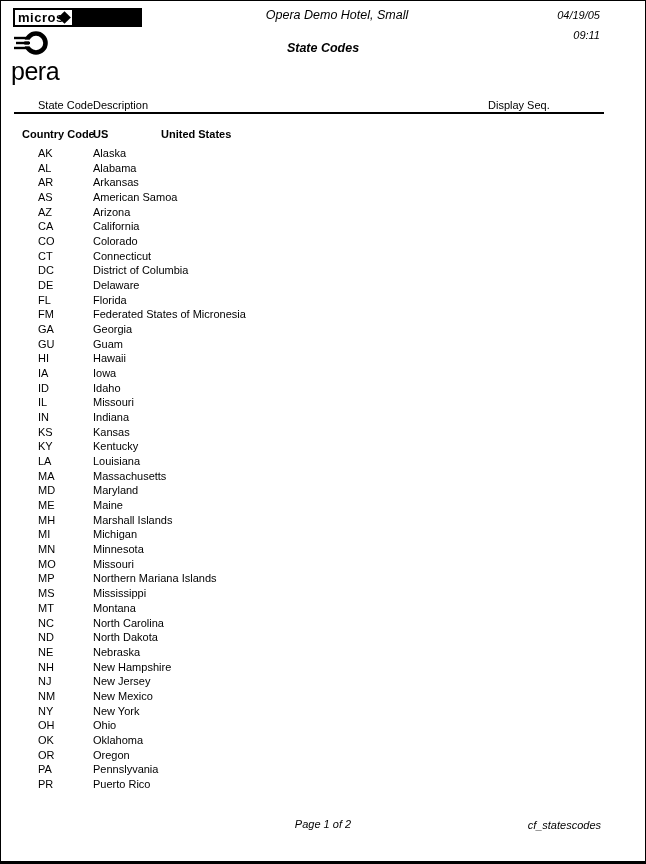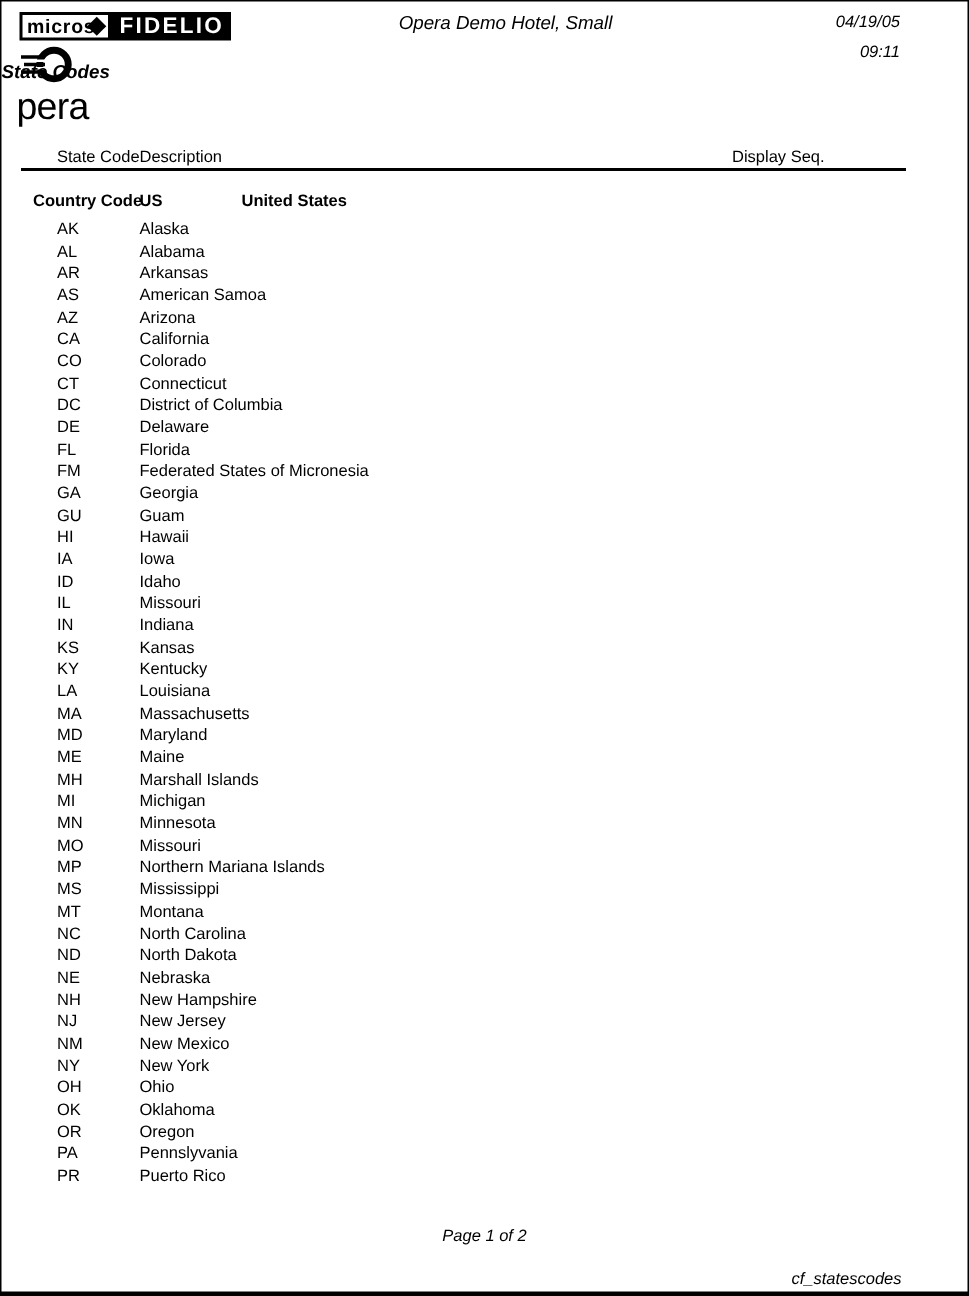--- a/index.html
+++ b/index.html
@@ -25,41 +25,41 @@
     font-weight:bold; font-size:13px; line-height:15px;
     padding:0 8px 0 3px; letter-spacing:0.5px;
   }
   .mf-diamond {
     position:absolute; left:47px; top:5px;
     width:9px; height:9px; background:#000;
     transform:rotate(45deg);
   }
   .mf-fidelio {
     background:#000; color:#fff;
-    font-weight:bold; font-size:15px; line-height:19px;
-    padding:0 5px 0 6px; letter-spacing:1.5px;
+    font-weight:bold; font-size:12px; line-height:19px;
+    padding:16px 5px 0 6px; letter-spacing:1.5px;
   }
   .opera-logo {
     position:absolute; left:13px; top:27px;
     display:flex; align-items:flex-start; height:30px;flex-direction:column;
   }
   .opera-logo svg { display:block; }
   .opera-text {
     font-size:25px; line-height:1; letter-spacing:-0.5px;
     position:relative; top:1px; left:-3px; font-weight:normal;
   }
 
   
   .hotel-name {
     position:absolute; top:7px; left:0; width:100%;
     text-align:center; font-style:italic; font-size:12.5px;padding-left:28px;
   }
   .report-title {
     position:absolute; top:40px; left:0; width:100%;
-    text-align:left; font-style:italic; font-weight:bold; font-size:12.5px;
+    text-align:center; font-style:italic; font-weight:bold; font-size:12.5px;
   }
   .report-date, .report-time {
     position:absolute; right:45px; text-align:right;
     font-style:italic; font-size:11px;
   }
   .report-date { top:8px; }
   .report-time { top:28px; }
 
   
   .col-headers { position:absolute; top:98px; left:0; width:100%; height:13px; font-size:11px; }
@@ -82,21 +82,21 @@
   .cell-code { position:absolute; left:37px; }
   .cell-desc { position:absolute; left:92px; }
 
   
   .footer-page {
     position:absolute; top:817px; left:0; width:100%;
     text-align:center; font-style:italic; font-size:11px;
   }
   .footer-file {
     position:absolute; top:818px; right:44px;
-    text-align:right; font-style:italic; font-size:11px;margin-top:28px;
+    text-align:right; font-style:italic; font-size:11px;
   }
 </style>
 </head>
 <body>
 
 <div class="page">
 
   <div class="mf-logo">
     <span class="mf-micros">micros</span>
     <span class="mf-fidelio">FIDELIO</span>

